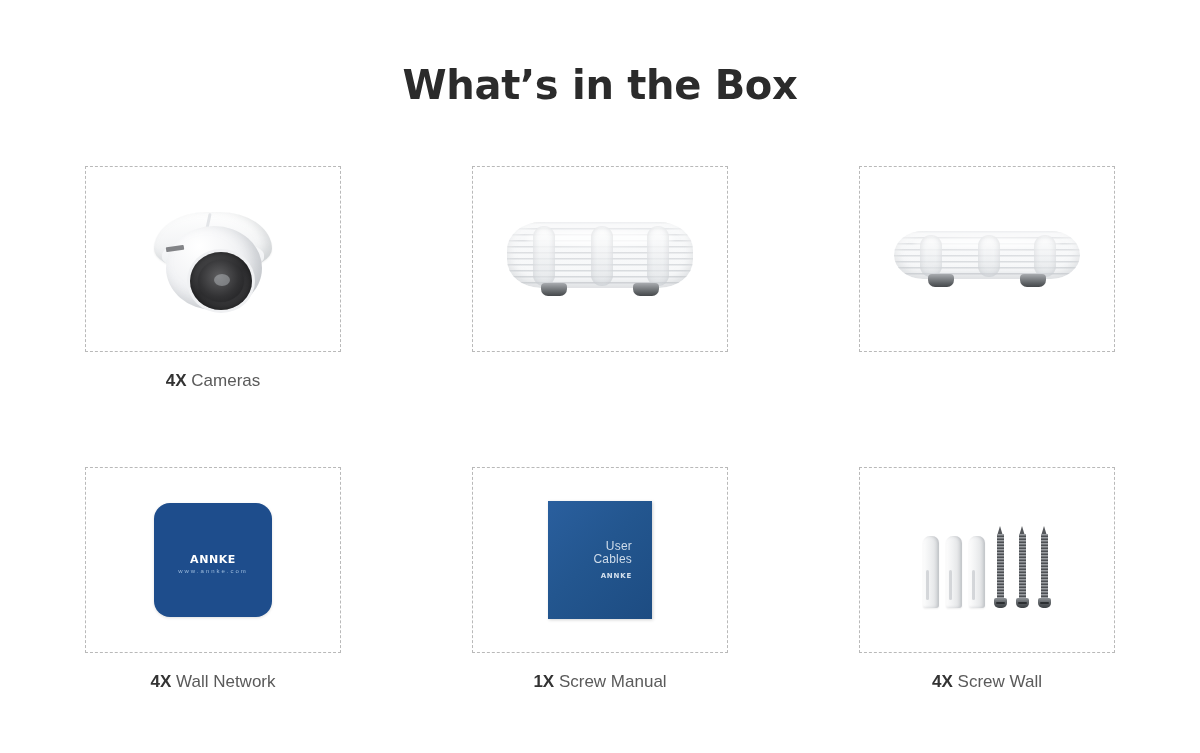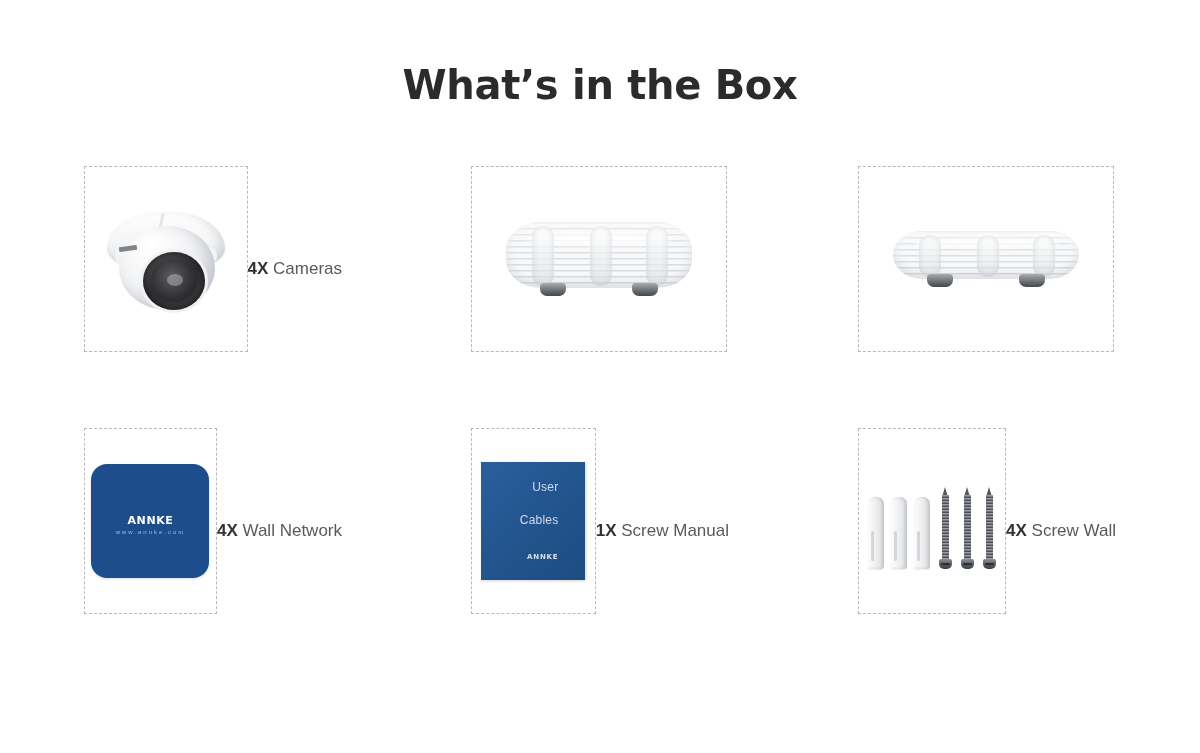--- a/index.html
+++ b/index.html
@@ -47,20 +47,21 @@
   .grid-row {
     display: flex;
     justify-content: space-between;
     width: 1032px;
   }
   .grid-row.row-2 { margin-top: 76px; }
 
   .cell {
     width: 258px;
     display: flex;
+    flex-direction: column;
     align-items: center;
   }
 
   .media-box {
     width: 256px;
     height: 186px;
     border: 1px dashed #b9b9b9;
     box-sizing: border-box;
     position: relative;
     background: #ffffff;
@@ -286,23 +287,22 @@
   .manual {
     width: 104px;
     height: 118px;
     background: linear-gradient(135deg,#2a5f9e 0%, #23568f 45%, #1d4c82 100%);
     position: relative;
     box-shadow: 1px 1px 3px rgba(0,0,0,0.18);
     display: flex;
     flex-direction: column;
     align-items: flex-end;
     justify-content: center;
-    padding-right: 27px;
+    padding-right: 20px;
     box-sizing: border-box;
-    gap: 20px;
   }
   .manual-title {
     font-size: 12px;
     color: #cfdcea;
     line-height: 1.12;
     text-align: right;
     font-family: "Liberation Sans", sans-serif;
     letter-spacing: 0.2px;
   }
   .manual-brand {

